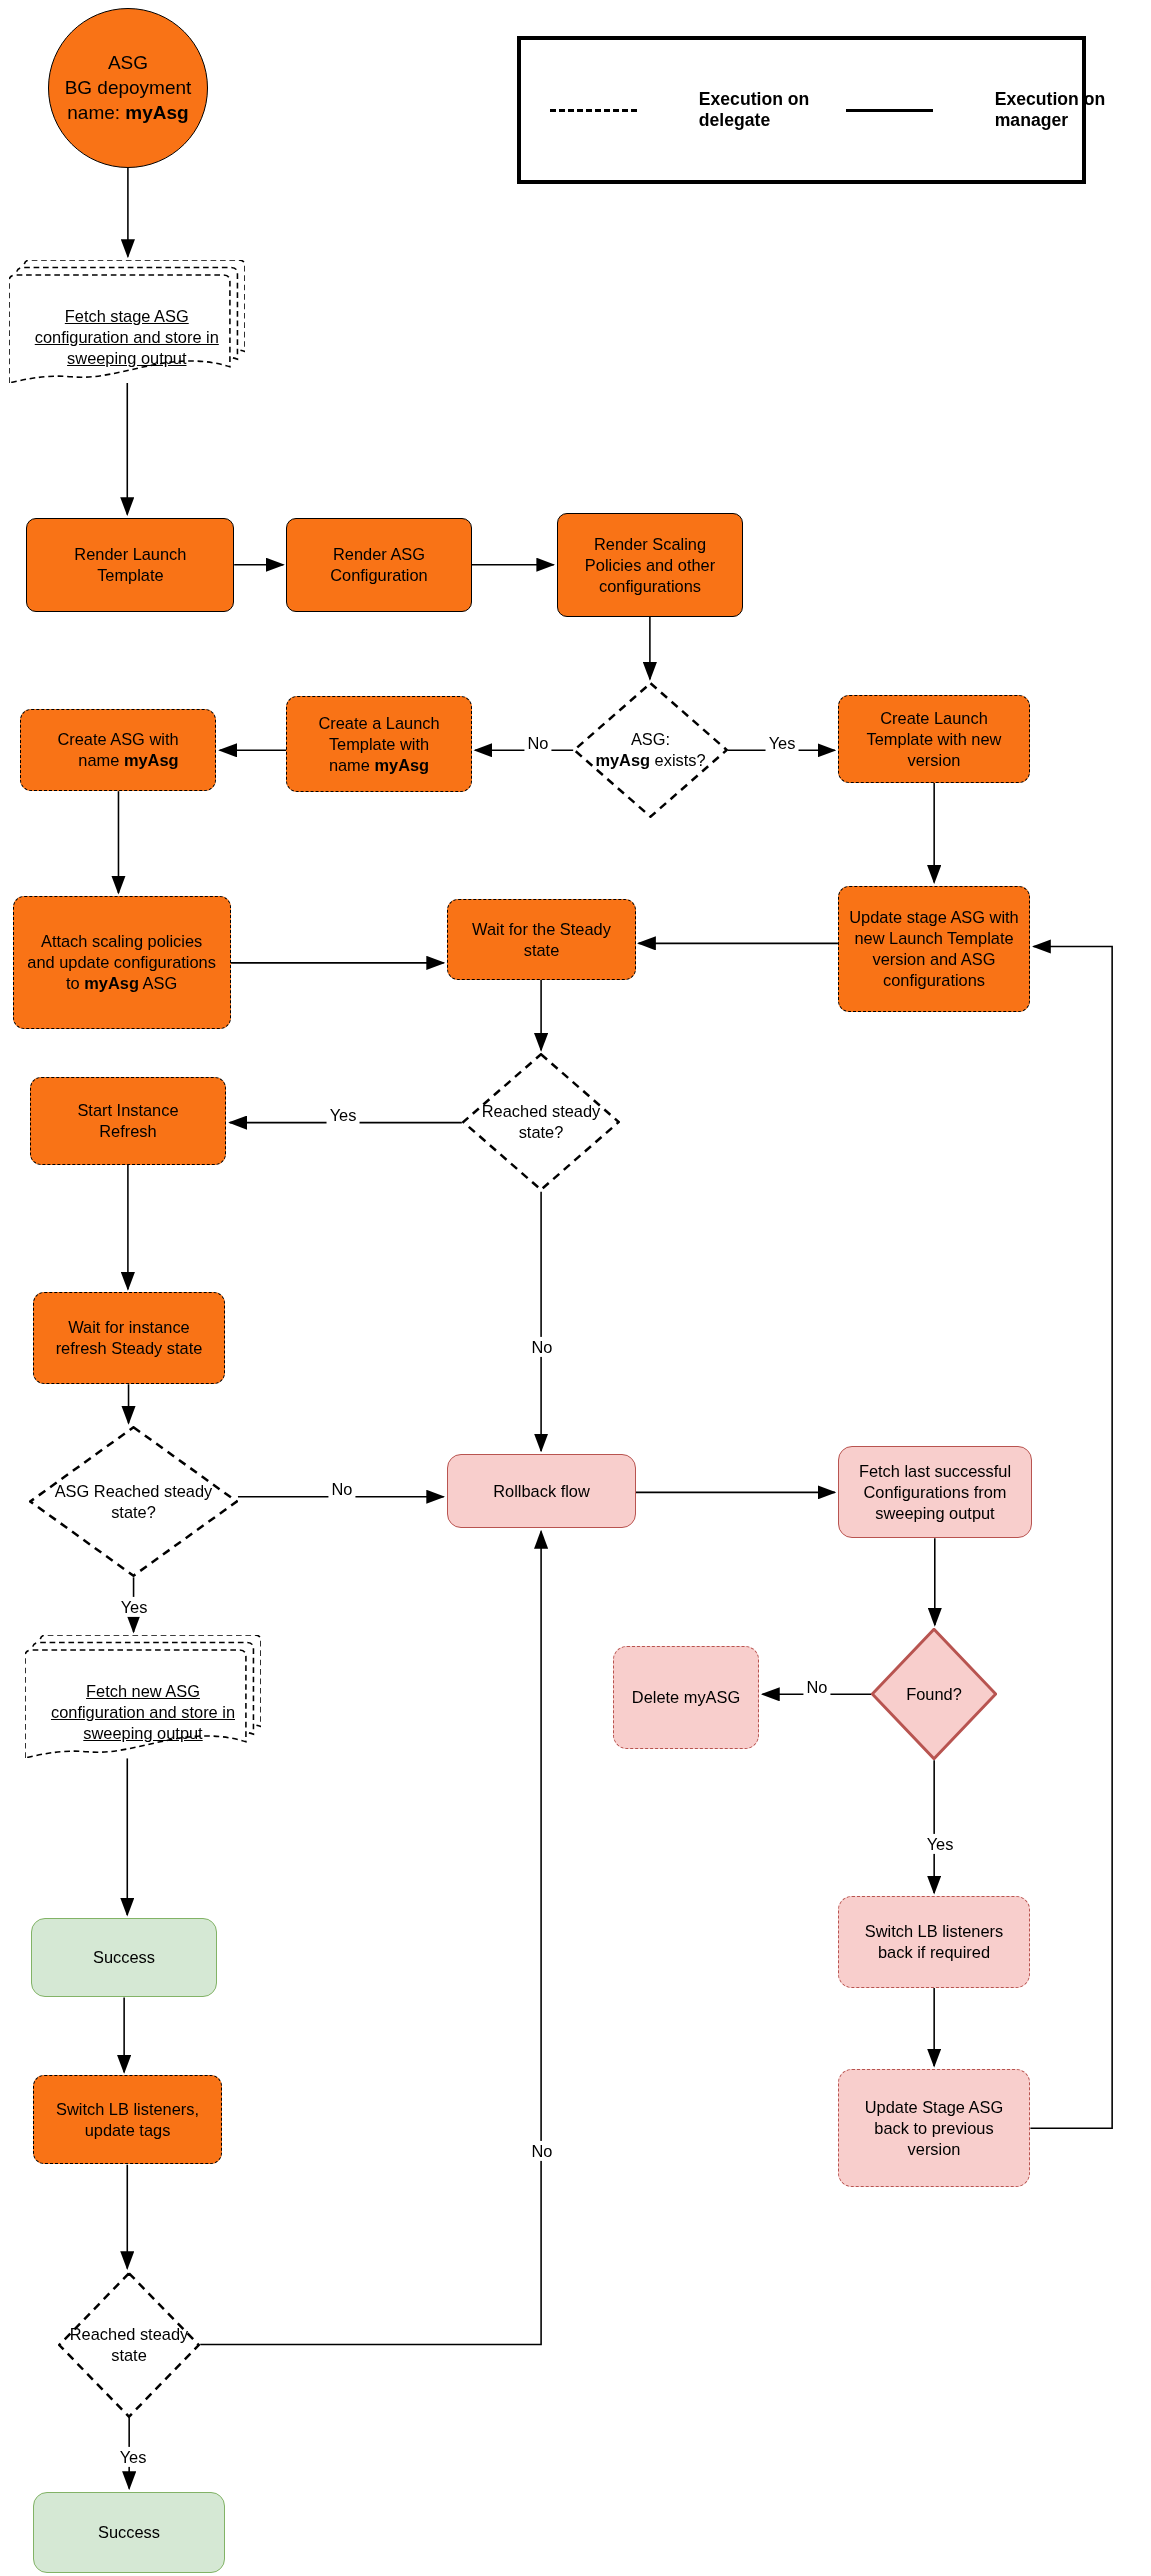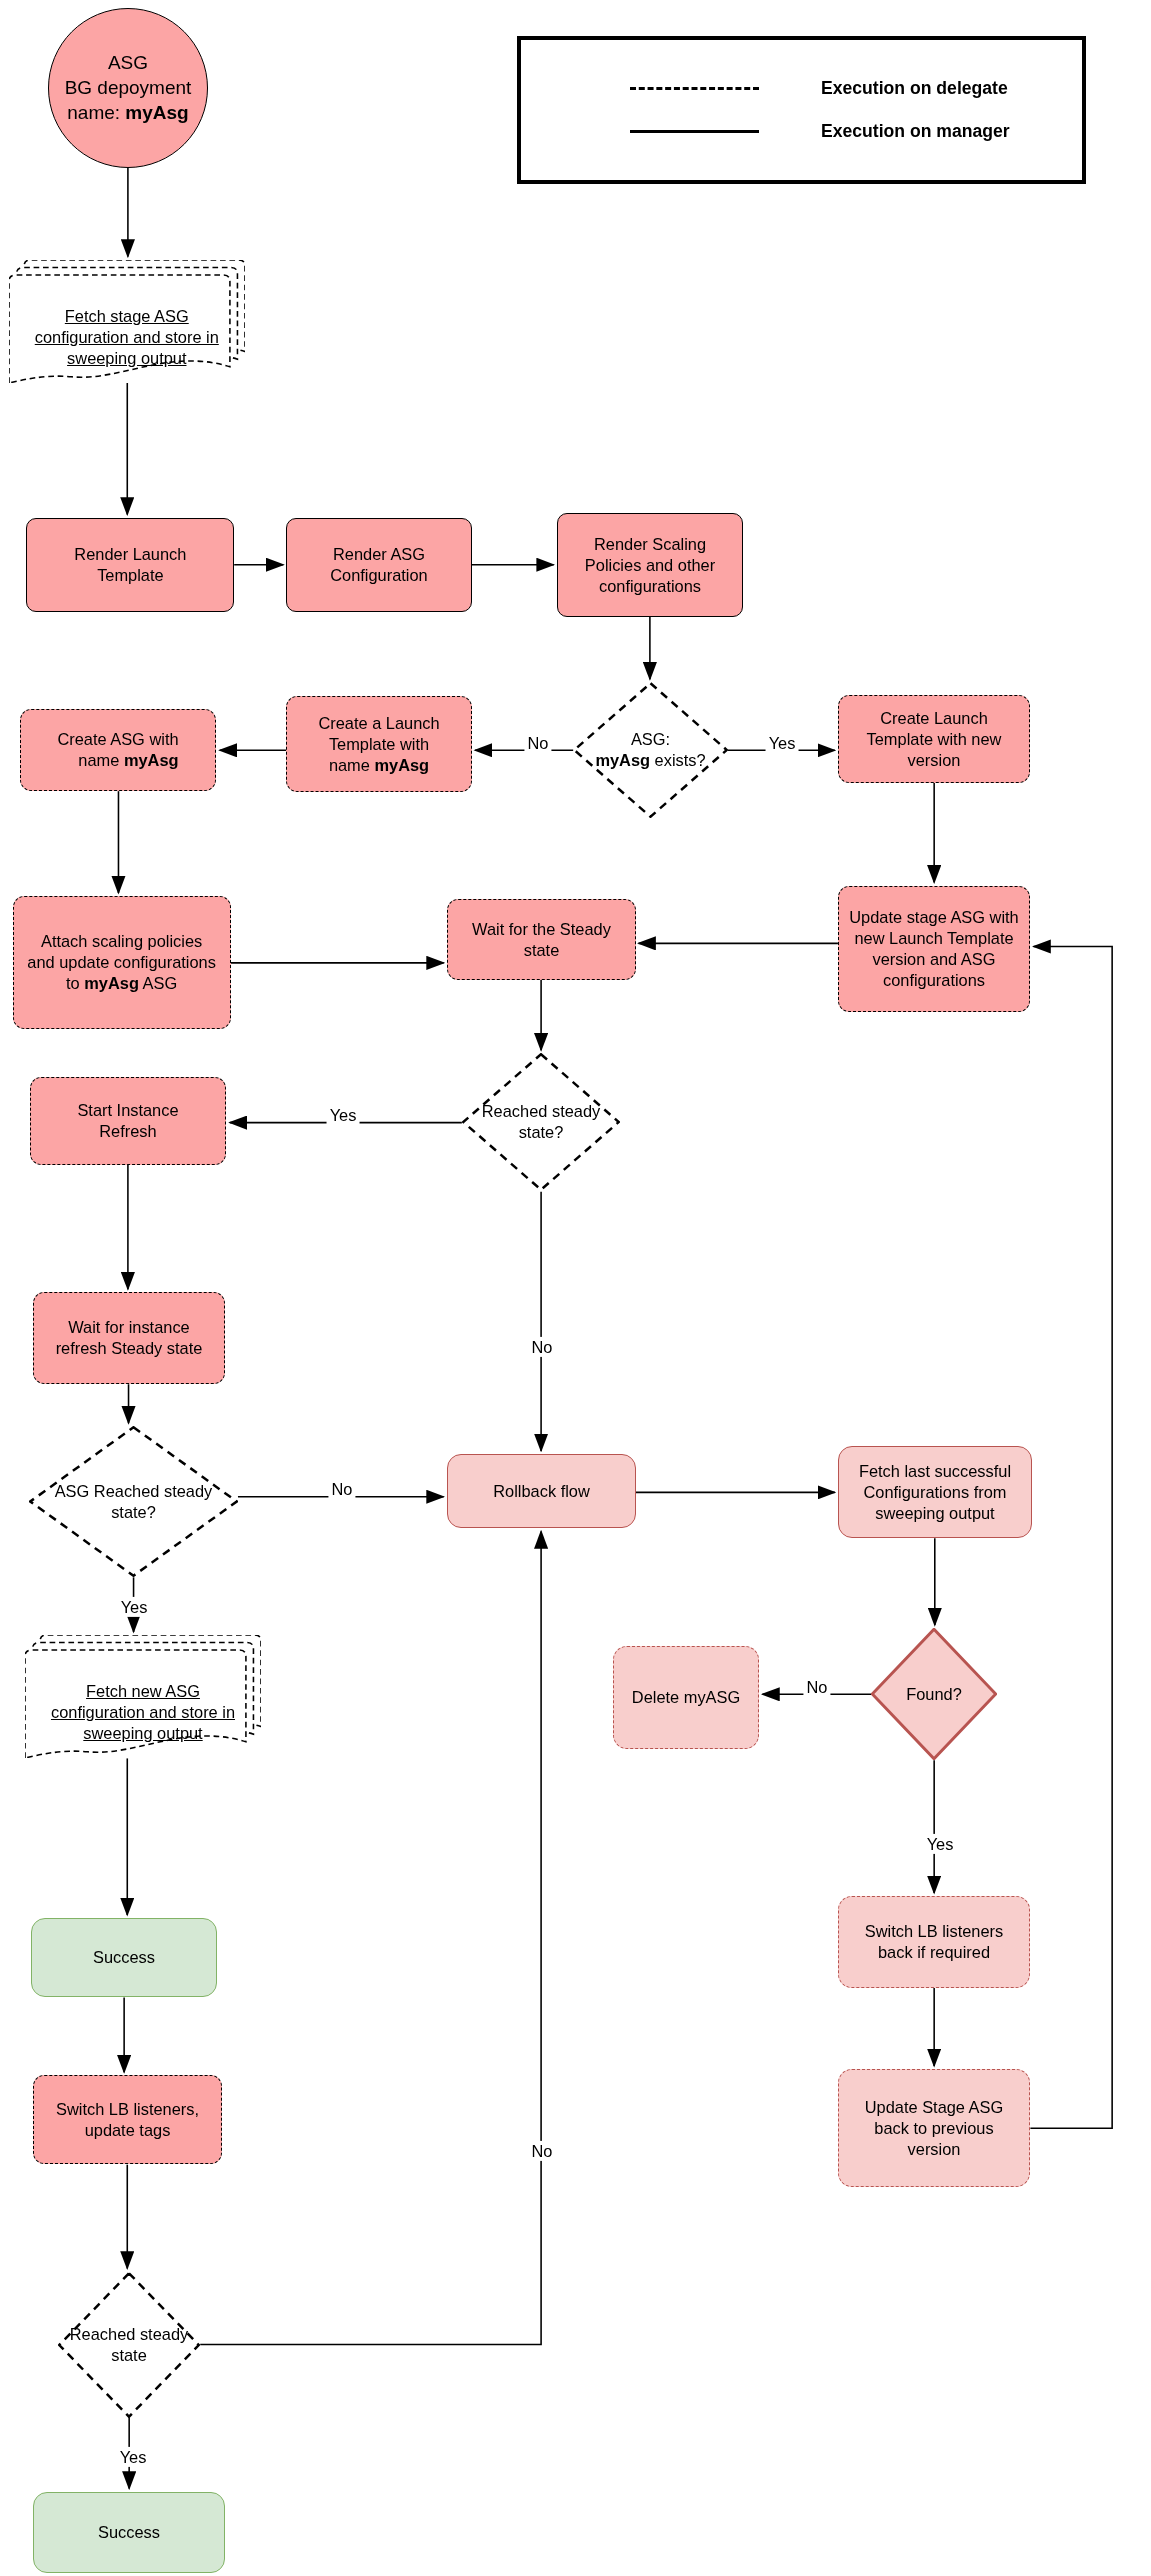--- a/index.html
+++ b/index.html
@@ -1,37 +1,37 @@
 <!DOCTYPE html>
 <html style="font-size:10px"><head>
 <meta charset="utf-8">
 <style>
   html,body{margin:0;padding:0;background:#fff;}
   #canvas{position:relative;width:1152px;height:2576px;background:#fff;
           font-family:"Liberation Sans", sans-serif;color:#000;overflow:hidden;}
   #edges{position:absolute;left:0;top:0;width:1152px;height:2576px;}
   .node{position:absolute;display:flex;align-items:center;justify-content:center;
-        text-align:center;font-size:16.4px;line-height:1.28;background:#fca5a5;box-sizing:border-box;}
+        text-align:center;font-size:16.4px;line-height:1.28;background:#f97316;box-sizing:border-box;}
   .box-solid{border:1.9px solid #000;border-radius:10px;}
   .box-dashed{border:1.9px dashed #000;border-radius:11.3px;}
   .pink-solid{background:#f8cecc;border:1.9px solid #b85450;border-radius:14px;}
   .pink-dashed{background:#f8cecc;border:1.9px dashed #b85450;border-radius:14px;}
   .green-solid{background:#d5e8d4;border:1.9px solid #82b366;border-radius:14px;}
   .circle{border:1.9px solid #000;border-radius:50%;font-size:19px;line-height:1.3;}
   .diamond{background:transparent;border:none;}
   .diamond svg{position:absolute;left:0;top:0;width:100%;height:100%;}
   .diamond .dtext{position:relative;z-index:2;width:86%;}
   .doc{background:transparent;border:none;}
   .doc svg{position:absolute;left:0;top:0;width:100%;height:100%;}
   .doc .dtext{position:relative;z-index:2;width:84%;margin-top:32px;text-decoration:underline;}
   .edge-label{position:absolute;transform:translate(-50%,-50%);background:#fff;
               padding:0.6px 3.1px;font-size:16.4px;z-index:5;}
   .legend{position:absolute;left:517px;top:36px;width:569px;height:148px;
           border:4.4px solid #000;box-sizing:border-box;background:#fff;
-          display:flex;flex-direction:column;justify-content:center;gap:21.4px;padding-left:109px;}
+          display:flex;flex-direction:row;justify-content:center;gap:21.4px;padding-left:68px;}
   .legend-row{display:flex;align-items:center;}
   .legend-sample{width:129px;margin-right:62px;}
   .sample-dashed{border-top:3.1px dashed #000;}
   .sample-solid{border-top:3.1px solid #000;}
   .legend-label{font-size:17.6px;font-weight:bold;}
 </style>
 </head>
 <body>
 
 <div id="canvas">

